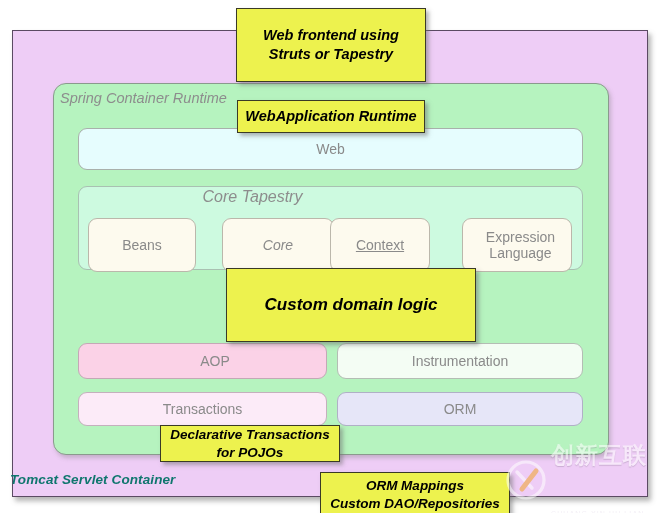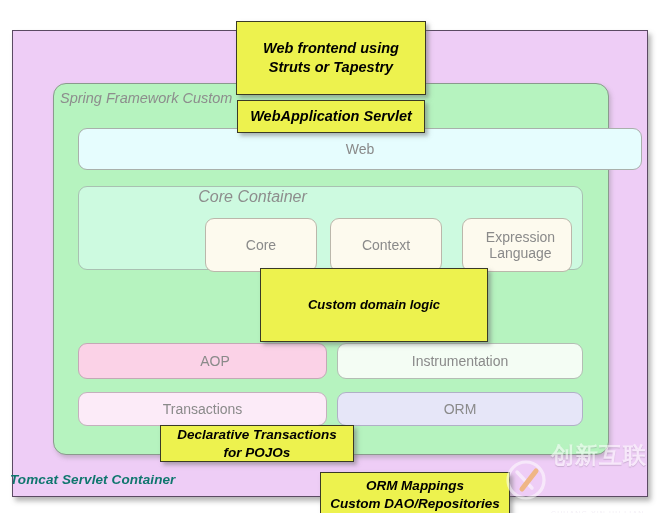--- a/index.html
+++ b/index.html
@@ -44,63 +44,63 @@
   
   .mod{
     position:absolute;box-sizing:border-box;
     border:1px solid #a9b0ab;
     border-radius:9px;
     display:flex;align-items:center;justify-content:center;
     text-align:center;
     font-size:14px;color:#8a8a8a;
     line-height:1.15;
   }
-  .web{left:78px;top:128px;width:564px;height:42px;background:#e6fdfe;}
+  .web{left:78px;top:128px;width:505px;height:42px;background:#e6fdfe;}
   .corecontainer{
     position:absolute;left:78px;top:186px;width:505px;height:84px;
     background:#cdfae0;border:1px solid #a9c0b2;border-radius:9px;
     box-sizing:border-box;
   }
   .cc-title{
     position:absolute;left:0;top:188px;width:505px;text-align:center;
     font-style:italic;font-size:16px;color:#8d8d8d;
   }
   .ccbox{
     position:absolute;top:218px;height:54px;
     background:#fdfaee;border:1px solid #bbb7ab;border-radius:9px;
     box-sizing:border-box;
     display:flex;align-items:center;justify-content:center;text-align:center;
     font-size:14px;color:#8a8a8a;line-height:1.15;
   }
   .cc1{left:88px;width:108px;}
-  .cc2{left:205px;width:112px;}
-  .cc3{left:330px;width:112px;}
+  .cc2{left:222px;width:112px;font-style:italic;}
+  .cc3{left:330px;width:100px;text-decoration:underline;}
   .cc4{left:462px;width:110px;padding-left:7px;}
 
   .aop{left:78px;top:343px;width:249px;height:36px;background:#fbd2e7;border-color:#c4a8b6;padding-left:25px;}
   .instr{left:337px;top:343px;width:246px;height:36px;background:#f4fdf4;border-color:#b4bdb4;}
   .tx{left:78px;top:392px;width:249px;height:34px;background:#fcebf8;border-color:#c4b0bd;}
   .orm{left:337px;top:392px;width:246px;height:34px;background:#e6e6f8;border-color:#b0b0c6;}
 
   
   .note{
     position:absolute;box-sizing:border-box;
     background:#edf24e;
     border:1px solid #3a3a26;
     display:flex;align-items:center;justify-content:center;
     text-align:center;
     font-style:italic;font-weight:bold;
     color:#000;
     line-height:1.32;
     box-shadow:3px 3px 4px rgba(110,110,110,.5);
   }
-  .n-frontend{left:236px;top:21px;width:190px;height:74px;font-size:14.5px;}
+  .n-frontend{left:236px;top:8px;width:190px;height:74px;font-size:14.5px;}
   .n-wac{left:237px;top:100px;width:188px;height:33px;font-size:14.5px;}
-  .n-domain{left:226px;top:268px;width:228px;height:74px;font-size:13px;margin-left:34px;}
-  .n-tx{left:160px;top:425px;width:194px;height:37px;font-size:13.5px;font-style:italic;}
+  .n-domain{left:226px;top:268px;width:250px;height:74px;font-size:17px;}
+  .n-tx{left:160px;top:425px;width:180px;height:37px;font-size:13.5px;font-style:italic;}
   .n-orm{left:320px;top:472px;width:190px;height:45px;font-size:13.5px;}
 
   
   .logo{
     position:absolute;left:505px;top:455px;width:150px;height:50px;
     display:flex;align-items:center;opacity:.55;
   }
   .logo-mark{width:42px;height:42px;flex:0 0 42px;position:relative;}
   .logo-text{margin-left:4px;display:flex;flex-direction:column;justify-content:center;gap:40px;}
   .logo-cn{
@@ -114,39 +114,40 @@
 </style>
 </head>
 <body>
 
 <div id="stage">
 
   <div class="tomcat"></div>
   <div class="tomcat-label">Tomcat Servlet Container</div>
 
   <div class="spring"></div>
-  <div class="spring-label">Spring Framework Custom</div>
+  <div class="spring-label">Spring Container Runtime</div>
 
   <div class="mod web">Web</div>
 
   <div class="corecontainer"></div>
-  <div class="cc-title">Core Container</div>
+  <div class="cc-title">Core Tapestry</div>
 
+  <div class="ccbox cc1">Beans</div>
   <div class="ccbox cc2">Core</div>
   <div class="ccbox cc3">Context</div>
   <div class="ccbox cc4">Expression<br>Language</div>
 
   <div class="mod aop">AOP</div>
   <div class="mod instr">Instrumentation</div>
 
   <div class="mod tx">Transactions</div>
   <div class="mod orm">ORM</div>
 
   <div class="note n-frontend">Web frontend  using<br>Struts or Tapestry</div>
-  <div class="note n-wac">WebApplication Servlet</div>
+  <div class="note n-wac">WebApplication Runtime</div>
   <div class="note n-domain">Custom domain logic</div>
   <div class="note n-tx">Declarative Transactions<br>for POJOs</div>
   <div class="note n-orm">ORM Mappings<br>Custom DAO/Repositories</div>
 
   <div class="logo">
     <div class="logo-mark">
       <svg width="42" height="42" viewBox="0 0 42 42">
         <circle cx="21" cy="21" r="18" fill="none" stroke="#ffffff" stroke-width="3.2"></circle>
         <path d="M12 13 L27 29" stroke="#ffffff" stroke-width="3.4" stroke-linecap="round"></path>
         <path d="M31 12 L17 30" stroke="#f0a429" stroke-width="5" stroke-linecap="round"></path>

